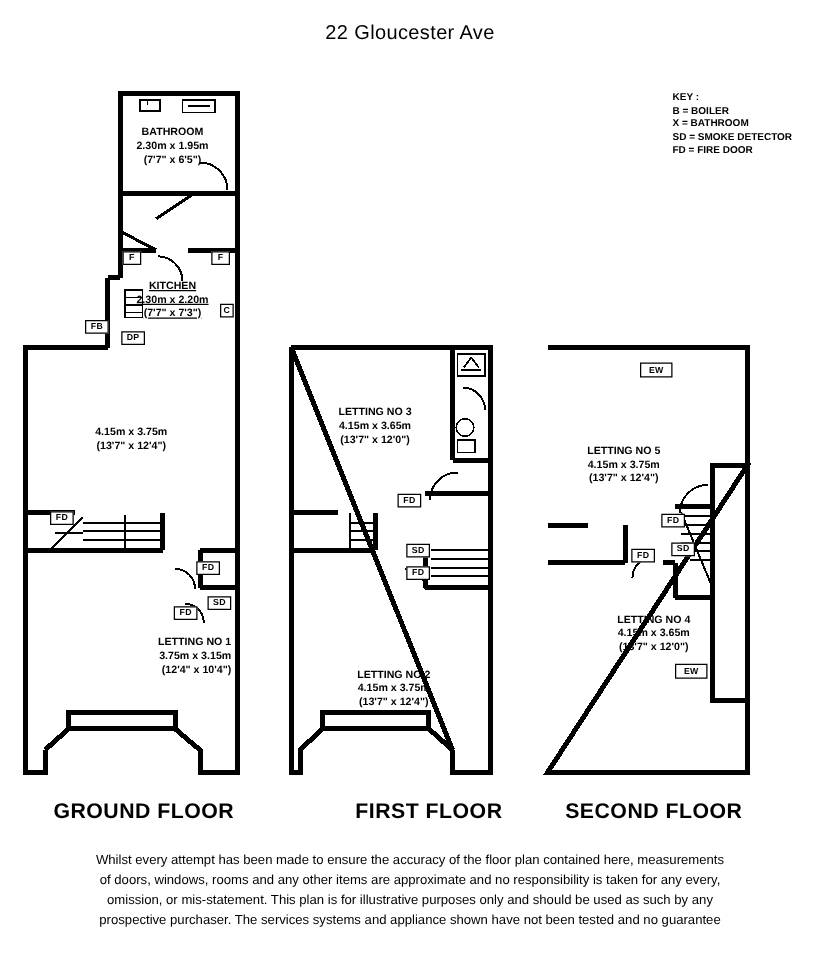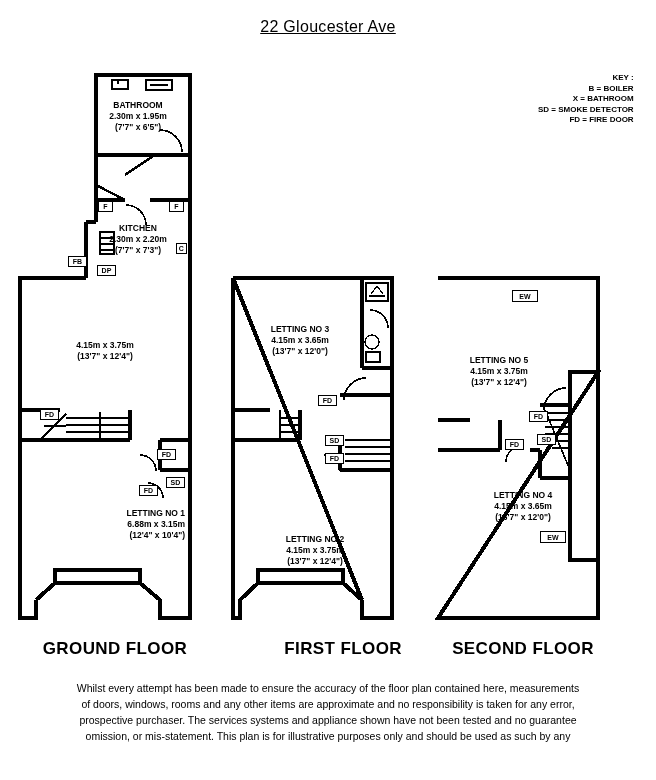--- a/index.html
+++ b/index.html
@@ -21,31 +21,29 @@
     width: 656px;
     height: 780px;
   }
   .title {
     position: absolute;
     left: 0; top: 18px;
     width: 656px;
     text-align: center;
     font-size: 16px;
     letter-spacing: 0.3px;
-    text-decoration: underline;
   }
   .key {
     position: absolute;
     left: 538px;
     top: 73px;
     font-size: 8px;
     font-weight: bold;
     line-height: 10.5px;
     white-space: nowrap;
-    text-align: right;
   }
   .key-row { display: block; }
   .floor-label {
     position: absolute;
     font-size: 17px;
     font-weight: bold;
     letter-spacing: 0.4px;
     text-align: center;
   }
   #fl-ground { left: 20px;  top: 639px; width: 190px; }
@@ -241,34 +239,34 @@
   <span class="key-row">SD = SMOKE DETECTOR</span>
   <span class="key-row">FD = FIRE DOOR</span>
 </div>
 
 <div class="room" style="left:86px; top:100px; width:104px;">
   <span class="nm">BATHROOM</span>
   <span class="d1">2.30m x 1.95m</span>
   <span class="d2">(7'7" x 6'5")</span>
 </div>
 
-<div class="room" style="left:88px; top:223px; width:100px;">
+<div class="room" style="left:88px; top:223px; width:100px;text-decoration:underline;">
   <span class="nm">KITCHEN</span>
   <span class="d1">2.30m x 2.20m</span>
   <span class="d2">(7'7" x 7'3")</span>
 </div>
 
 <div class="room" style="left:25px; top:340px; width:160px;">
   <span class="d1">4.15m x 3.75m</span>
   <span class="d2">(13'7" x 12'4")</span>
 </div>
 
 <div class="room" style="left:25px; top:508px; width:160px;text-align:right;">
   <span class="nm">LETTING NO 1</span>
-  <span class="d1">6.88m x 3.15m</span>
+  <span class="d1">3.75m x 3.15m</span>
   <span class="d2">(12'4" x 10'4")</span>
 </div>
 
 <div class="room" style="left:240px; top:324px; width:120px;">
   <span class="nm">LETTING NO 3</span>
   <span class="d1">4.15m x 3.65m</span>
   <span class="d2">(13'7" x 12'0")</span>
 </div>
 
 <div class="room" style="left:240px; top:512px; width:150px;margin-top:22px;">
@@ -309,16 +307,16 @@
 <div class="tag w" style="left:537px; top:434px;">SD</div>
 <div class="tag w" style="left:505px; top:439px;">FD</div>
 <div class="tag ew" style="left:540px; top:531px;">EW</div>
 
 <div class="floor-label" id="fl-ground">GROUND FLOOR</div>
 <div class="floor-label" id="fl-first">FIRST FLOOR</div>
 <div class="floor-label" id="fl-second">SECOND FLOOR</div>
 
 <div class="footer">
   <span>Whilst every attempt has been made to ensure the accuracy of the floor plan contained here, measurements</span>
-  <span>of doors, windows, rooms and any other items are approximate and no responsibility is taken for any error,</span>
+  <span>of doors, windows, rooms and any other items are approximate and no responsibility is taken for any every,</span>
+  <span>omission, or mis-statement. This plan is for illustrative purposes only and should be used as such by any</span>
   <span>prospective purchaser. The services systems and appliance shown have not been tested and no guarantee</span>
-  <span>omission, or mis-statement. This plan is for illustrative purposes only and should be used as such by any</span>
 </div>
 
 </body></html>

